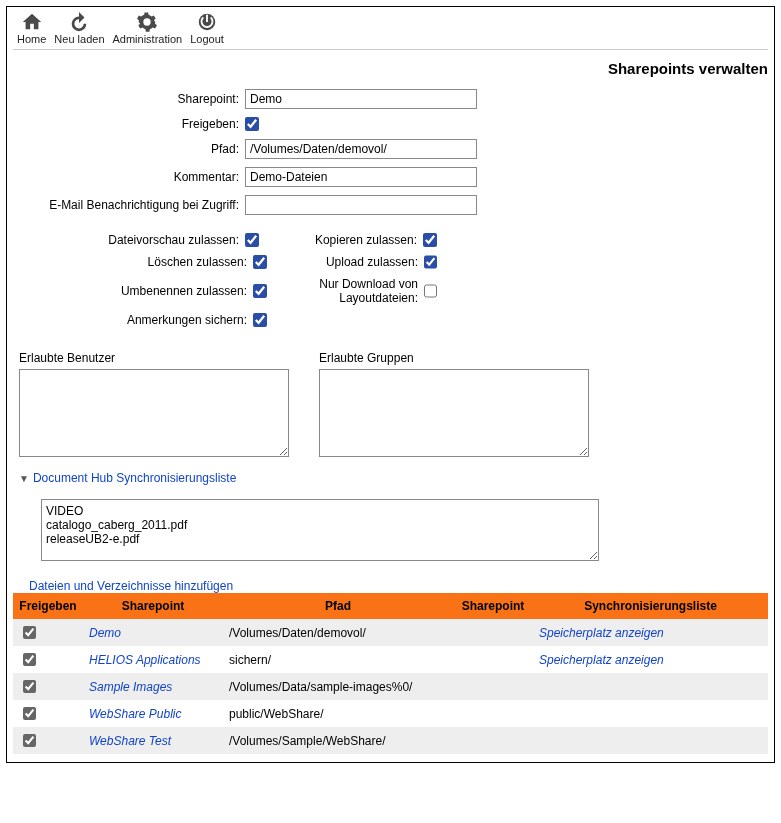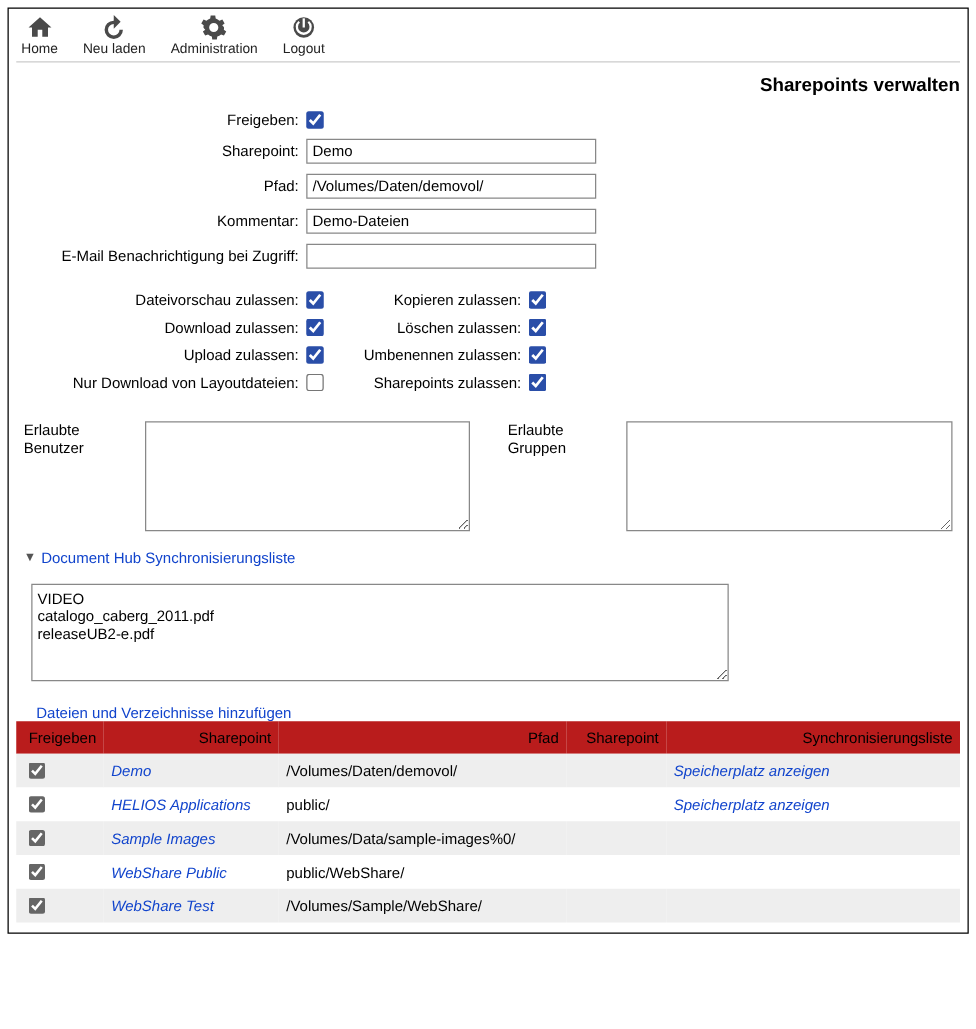--- a/index.html
+++ b/index.html
@@ -11,21 +11,21 @@
     background: #fff;
     color: #000;
     width: 781px;
   }
   .frame {
     border: 1px solid #000;
     padding: 4px 6px 8px 6px;
   }
   .toolbar {
     display: flex;
-    gap: 12px;
+    gap: 0;
     padding-bottom: 4px;
     border-bottom: 1px solid #ccc;
   }
   .tb-item {
     display: flex;
     flex-direction: column;
     align-items: center;
     font-size: 11px;
     color: #222;
     cursor: pointer;
@@ -93,21 +93,21 @@
     text-align: right;
     flex: 1;
   }
   .lists {
     display: flex;
     gap: 30px;
     padding-top: 16px;
   }
   .list-col {
     display: flex;
-    flex-direction: row;
+    flex-direction: column;
     gap: 4px;
   }
   .list-col textarea {
     width: 270px;
     height: 88px;
     border: 1px solid #888;
     resize: both;
     font-family: inherit;
     font-size: 12px;
   }
@@ -118,28 +118,28 @@
     color: #1144cc;
     cursor: pointer;
     margin-top: 6px;
   }
   .disclosure .tri {
     font-size: 10px;
     color: #555;
   }
   .sync-box {
     width: 558px;
-    height: 78px;
+    height: 62px;
     border: 1px solid #888;
     padding: 4px;
     font-size: 12px;
     white-space: pre;
     overflow: hidden;
     resize: both;
-    margin-left: 6px;
+    margin-left: 22px;
     margin-top: 6px;
   }
   .link {
     color: #1144cc;
     cursor: pointer;
     margin-left: 10px;
     margin-top: 10px;
     display: inline-block;
   }
   .btn-row {
@@ -155,24 +155,24 @@
     font-size: 11px;
     cursor: pointer;
     font-family: inherit;
   }
   table.sp {
     width: 100%;
     border-collapse: collapse;
     font-size: 12px;
   }
   table.sp th {
-    text-align: right;
-    font-weight: normal;
+    text-align: center;
+    font-weight: bold;
     padding: 6px 6px;
-    background: #b91c1c;
+    background: #f97316;
   }
   table.sp tr.row:nth-child(odd)  td { background: #eee; }
   table.sp tr.row:nth-child(even) td { background: #fff; }
   table.sp td {
     padding: 4px 6px;
     vertical-align: middle;
   }
   table.sp td a {
     color: #1144cc;
     font-style: italic;
@@ -224,30 +224,30 @@
       </span>
       <span>Logout</span>
     </div>
   </div>
 
   <div class="page-title">Sharepoints verwalten</div>
 
   <div class="form-area">
 
     <div class="form-row">
+      <span class="form-label">Sharepoint:</span>
+      <input type="text" class="text-input" value="Demo" style="">
+    </div>
+
+    <div class="form-row">
       <span class="form-label">Freigeben:</span>
       <input type="checkbox" class="cb" checked="" style="">
     </div>
 
     <div class="form-row">
-      <span class="form-label">Sharepoint:</span>
-      <input type="text" class="text-input" value="Demo" style="">
-    </div>
-
-    <div class="form-row">
       <span class="form-label">Pfad:</span>
       <input type="text" class="text-input" value="/Volumes/Daten/demovol/" style="">
     </div>
 
     <div class="form-row">
       <span class="form-label">Kommentar:</span>
       <input type="text" class="text-input" value="Demo-Dateien" style="">
     </div>
 
     <div class="form-row">
@@ -258,41 +258,37 @@
     <div class="two-col">
       <div class="pair">
         <span class="lbl-l">Dateivorschau zulassen:</span>
         <input type="checkbox" class="cb" checked="" style="">
       </div>
       <div class="pair">
         <span class="lbl-r">Kopieren zulassen:</span>
         <input type="checkbox" class="cb" checked="" style="">
       </div>
       <div class="pair">
-        <span class="lbl-l">Download zulassen:</span>
-        <input type="checkbox" class="cb" checked="" style="">
-      </div>
-      <div class="pair">
         <span class="lbl-r">Löschen zulassen:</span>
         <input type="checkbox" class="cb" checked="" style="">
       </div>
       <div class="pair">
         <span class="lbl-l">Upload zulassen:</span>
         <input type="checkbox" class="cb" checked="" style="">
       </div>
       <div class="pair">
         <span class="lbl-r">Umbenennen zulassen:</span>
         <input type="checkbox" class="cb" checked="" style="">
       </div>
       <div class="pair">
         <span class="lbl-l">Nur Download von Layoutdateien:</span>
         <input type="checkbox" class="cb" style="">
       </div>
       <div class="pair">
-        <span class="lbl-r">Sharepoints zulassen:</span>
+        <span class="lbl-r">Anmerkungen sichern:</span>
         <input type="checkbox" class="cb" checked="" style="">
       </div>
     </div>
 
     <div class="lists">
       <div class="list-col">
         <span>Erlaubte Benutzer</span>
         <textarea style=""></textarea>
       </div>
       <div class="list-col">
@@ -327,21 +323,21 @@
         <tr class="row">
           <td class="cb-cell"><input type="checkbox" checked="" style=""></td>
           <td><a>Demo</a></td>
           <td>/Volumes/Daten/demovol/</td>
           <td></td>
           <td class="sync"><a>Speicherplatz anzeigen</a></td>
         </tr>
         <tr class="row">
           <td class="cb-cell"><input type="checkbox" checked="" style=""></td>
           <td><a>HELIOS Applications</a></td>
-          <td>public/</td>
+          <td>sichern/</td>
           <td></td>
           <td class="sync"><a>Speicherplatz anzeigen</a></td>
         </tr>
         <tr class="row">
           <td class="cb-cell"><input type="checkbox" checked="" style=""></td>
           <td><a>Sample Images</a></td>
           <td>/Volumes/Data/sample-images%0/</td>
           <td></td>
           <td class="sync"></td>
         </tr>

